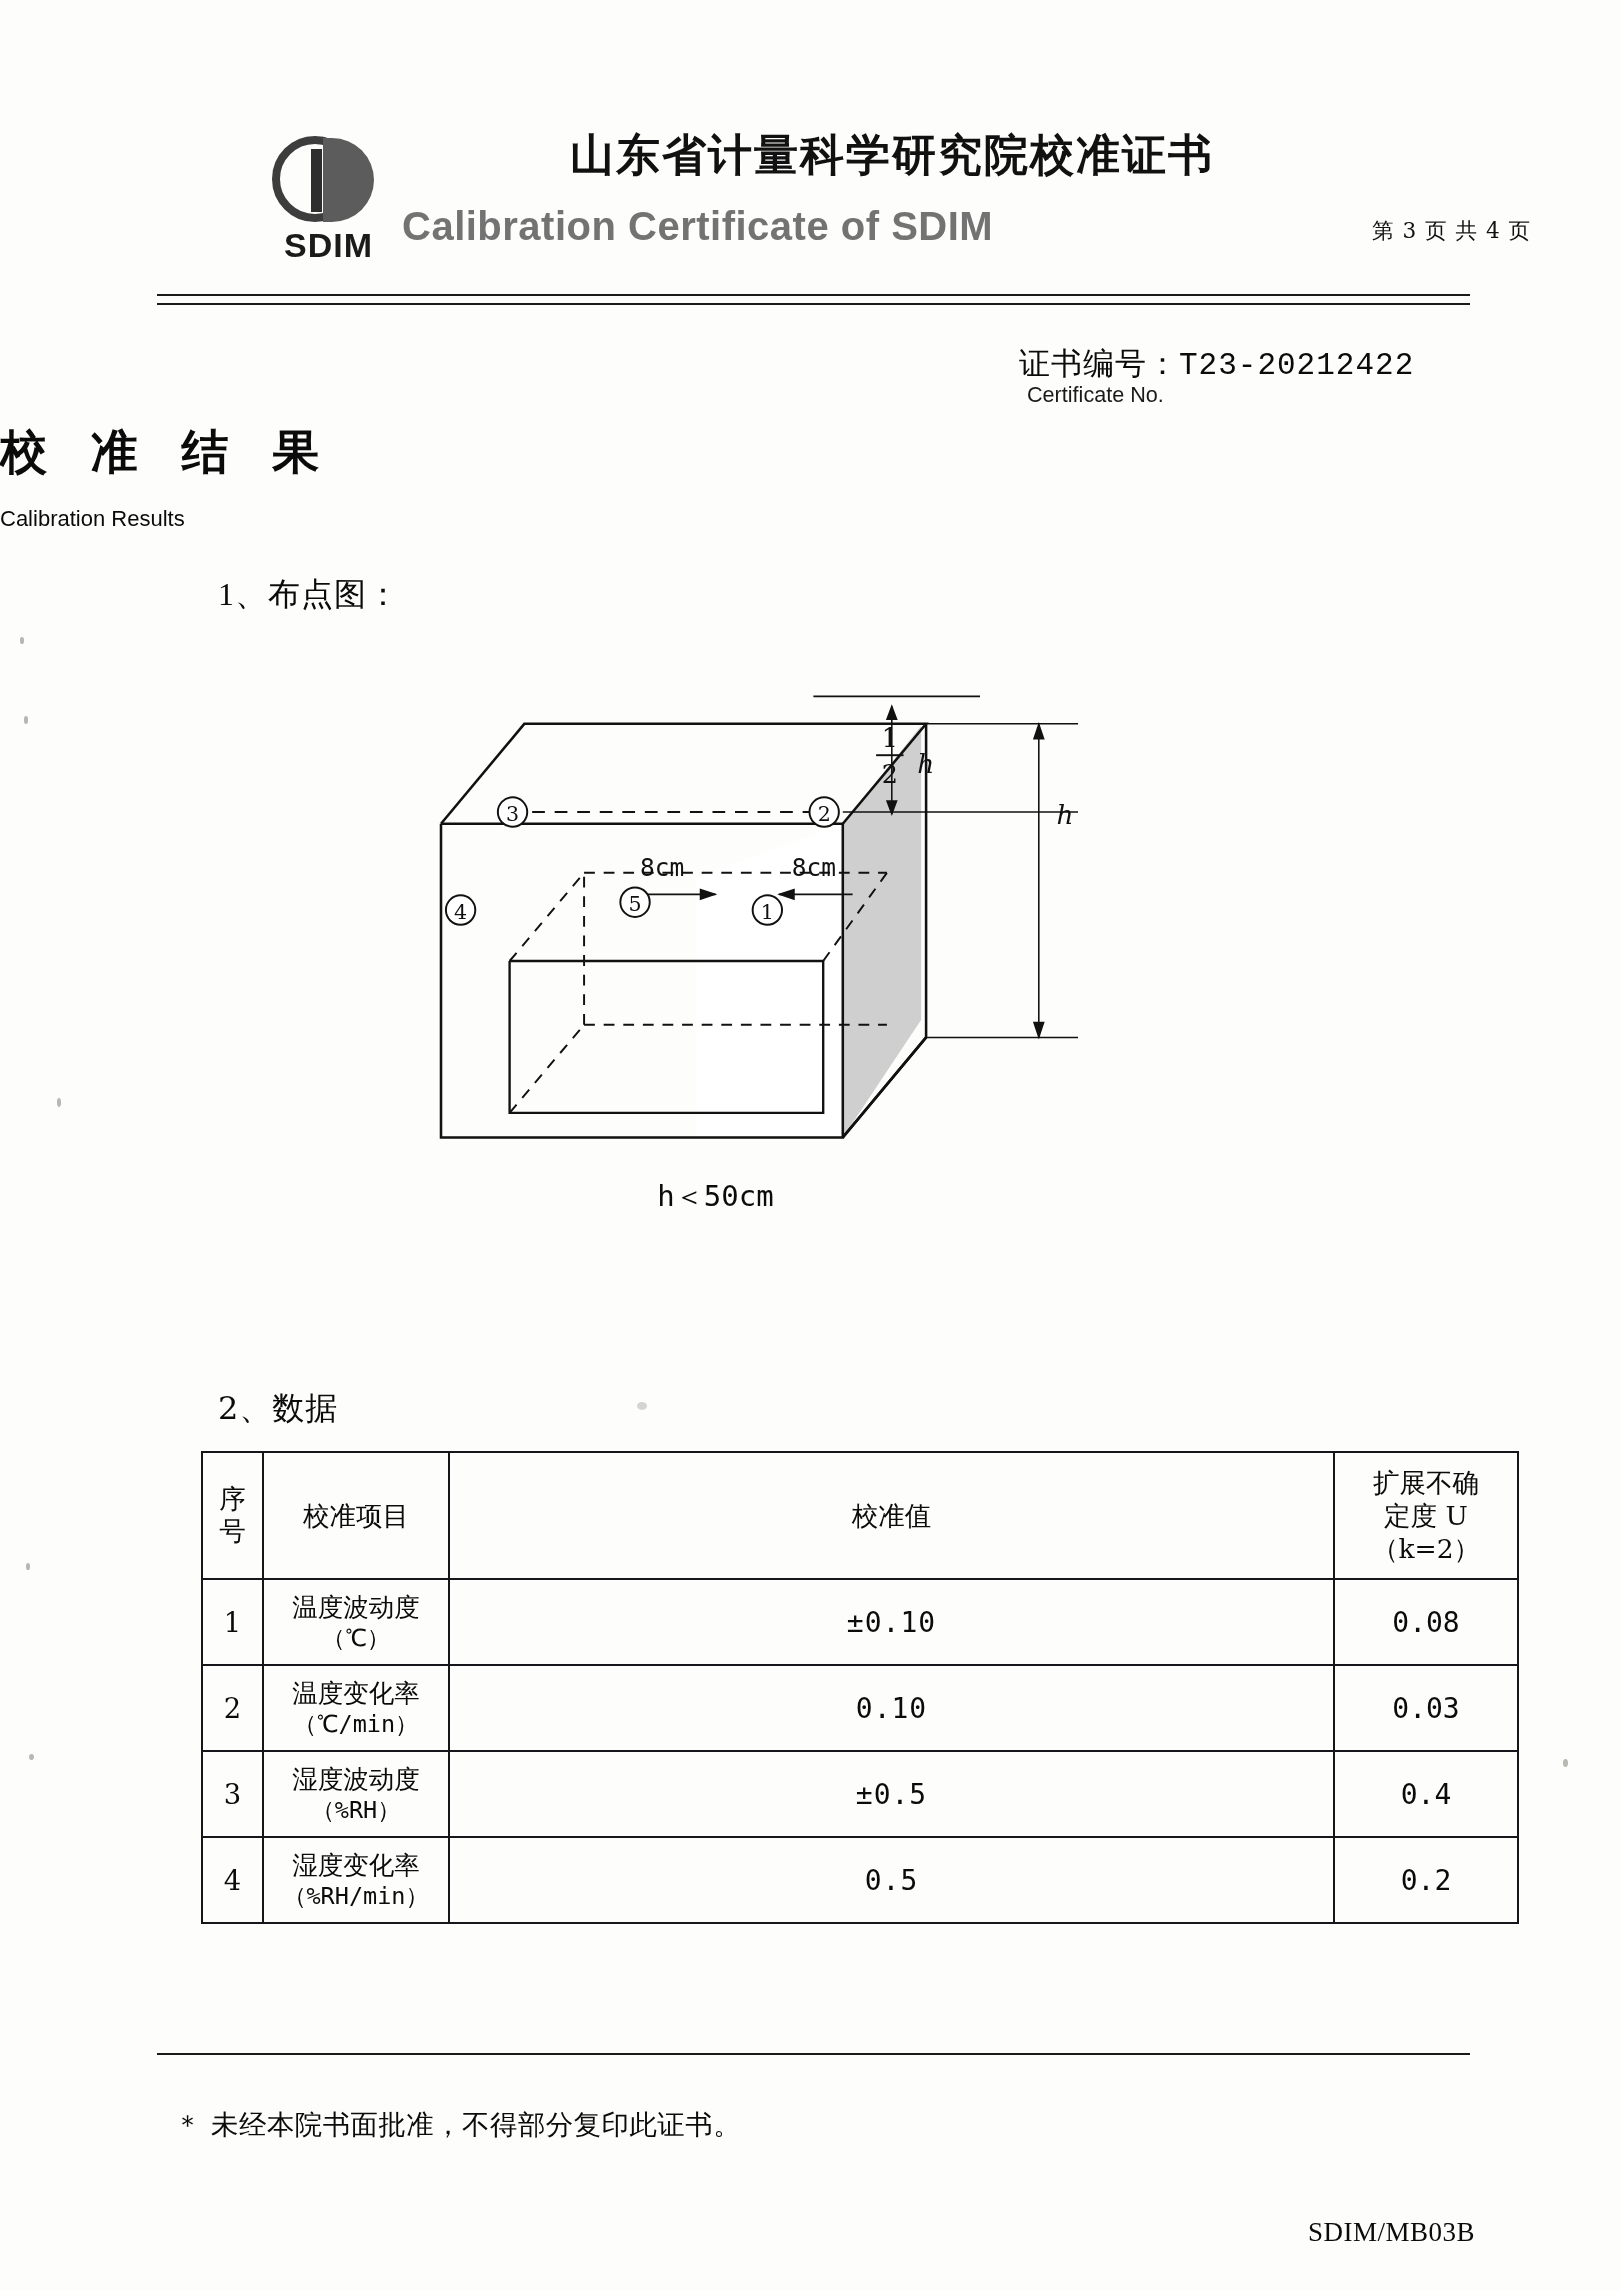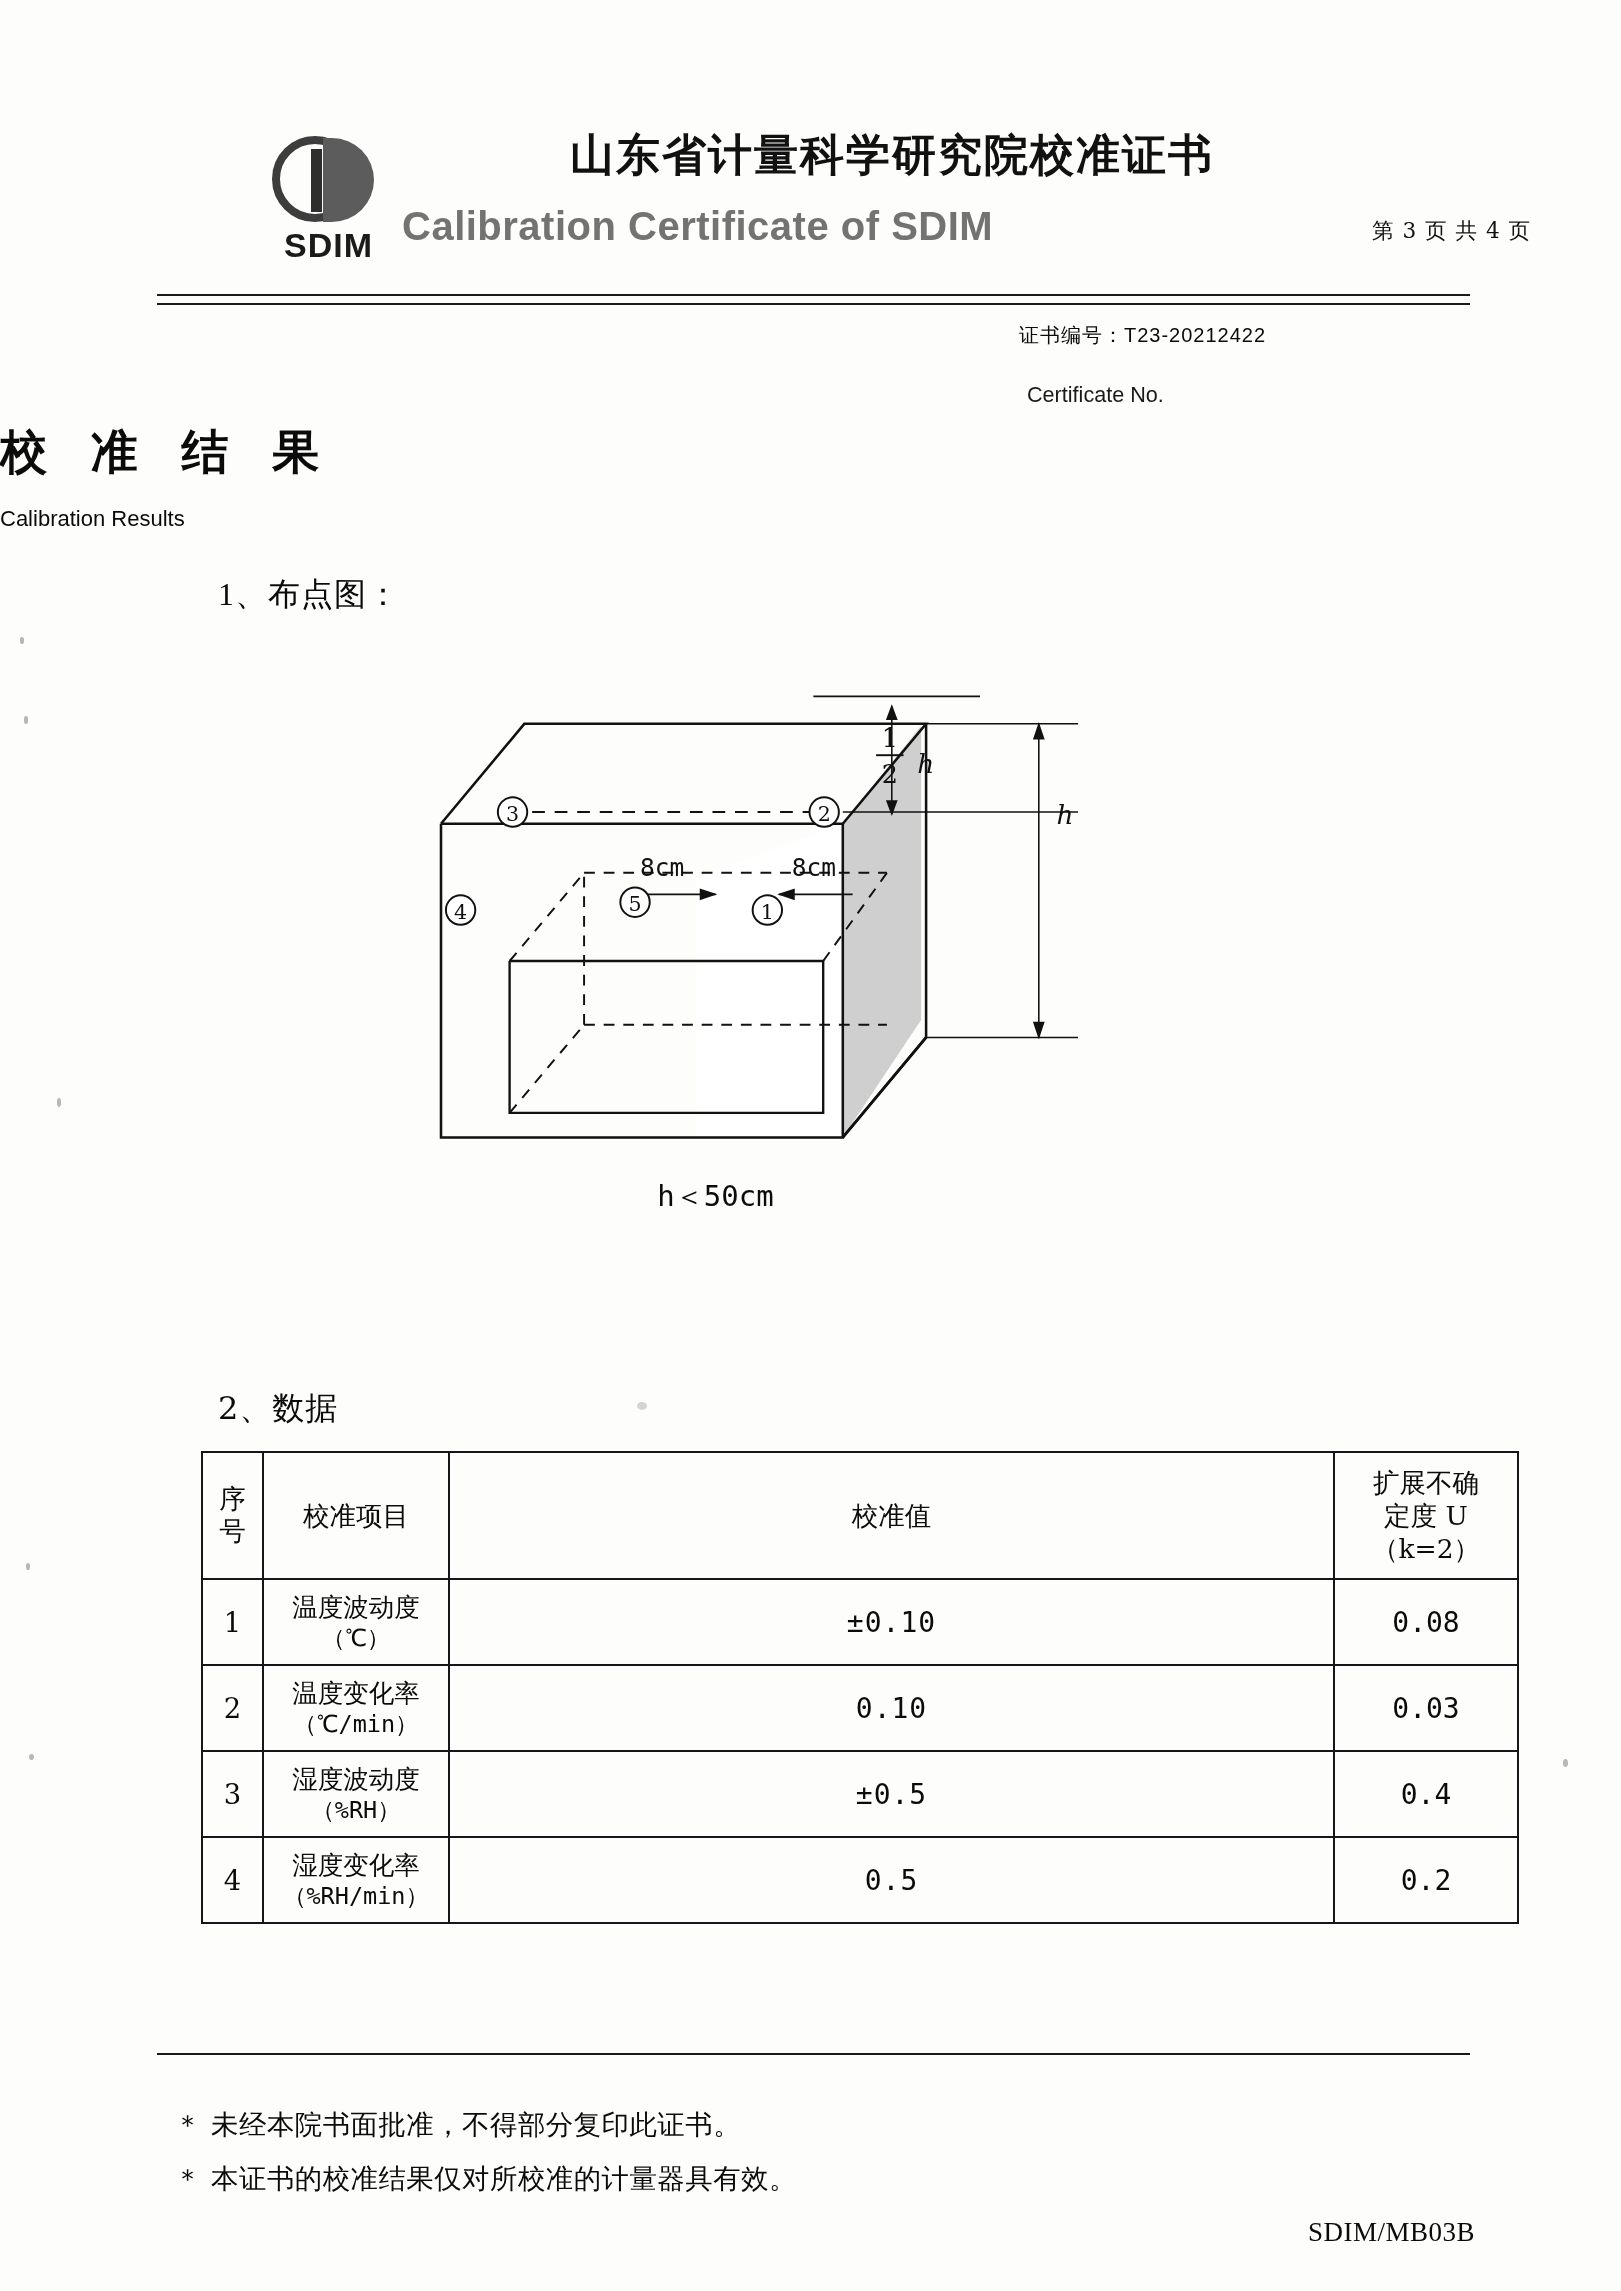--- a/index.html
+++ b/index.html
@@ -115,23 +115,23 @@
     width: 1313px;
     height: 6.9px;
     border-top: 2.9px solid #1a1a1a;
     border-bottom: 2px solid #1a1a1a;
   }
 
   
   .cert-no {
     position: absolute;
     left: 1019px;
-    top: 322px;
-    font-family: Liberation Sans, sans-serif;
-    font-size: 20px;
+    top: 343px;
+    font-family: Liberation Mono, monospace;
+    font-size: 31px;
     letter-spacing: 1px;
     white-space: nowrap;
   }
   .cert-no-en {
     position: absolute;
     left: 1027px;
     top: 382px;
     font-family: "Liberation Sans", sans-serif;
     font-size: 21.6px;
     color: #1a1a1a;
@@ -423,17 +423,16 @@
           <span class="unit">（%RH/min）</span>
         </td>
         <td class="val-cell">0.5</td>
         <td class="unc-cell">0.2</td>
       </tr>
     </tbody>
   </table>
 
   <div class="footer-rule"></div>
   <div class="note note1">＊ 未经本院书面批准，不得部分复印此证书。</div>
-  <div class="note note2">＊ 本证书的校准结果仅对所校准的计量器具有效。</div>
   <div class="doc-code">SDIM/MB03B</div>
 
 </div>
 
 
 </body></html>

